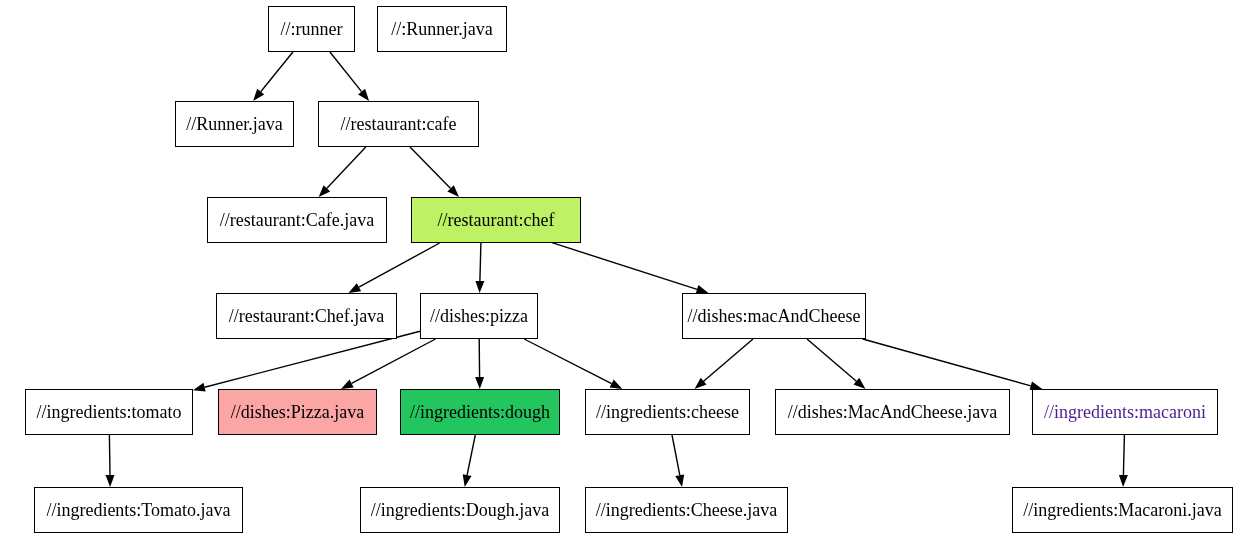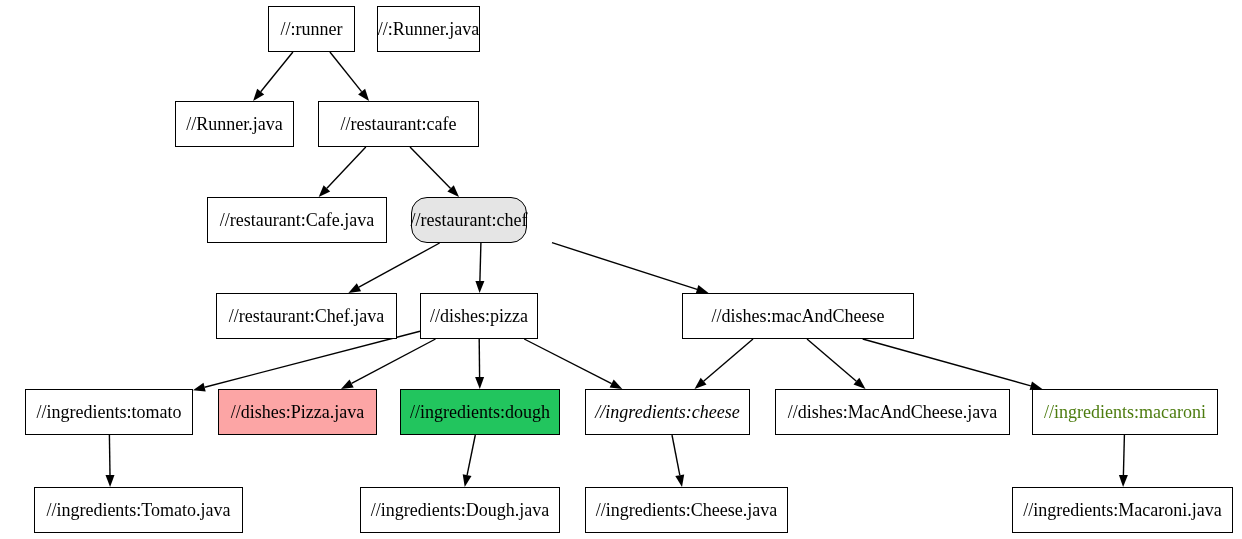--- a/index.html
+++ b/index.html
@@ -74,31 +74,31 @@
       <polygon points="110.1,487.0 105.5,475.1 114.5,474.9" fill="#000000"></polygon>
       <line x1="475.3" y1="435.0" x2="467.1" y2="475.2" stroke="#000000" stroke-width="1.4"></line>
       <polygon points="464.7,487.0 462.7,474.3 471.5,476.1" fill="#000000"></polygon>
       <line x1="672.0" y1="435.0" x2="679.8" y2="475.2" stroke="#000000" stroke-width="1.4"></line>
       <polygon points="682.0,487.0 675.3,476.1 684.2,474.4" fill="#000000"></polygon>
       <line x1="1124.4" y1="435.0" x2="1123.4" y2="475.0" stroke="#000000" stroke-width="1.4"></line>
       <polygon points="1123.1,487.0 1118.9,474.9 1127.9,475.1" fill="#000000"></polygon>
     </svg>
 
   <div class="node" style="left: 268px; top: 6px; width: 87px; height: 46px; border-color: rgb(0, 0, 0); background: rgb(255, 255, 255); color: rgb(0, 0, 0);">//:runner</div>
-  <div class="node" style="left: 377px; top: 6px; width: 103px; height: 46px; border-color: rgb(0, 0, 0); background: rgb(255, 255, 255); color: rgb(0, 0, 0);">//:Runner.java</div>
+  <div class="node" style="left: 377px; top: 6px; width: 130px; height: 46px; border-color: rgb(0, 0, 0); background: rgb(255, 255, 255); color: rgb(0, 0, 0);">//:Runner.java</div>
   <div class="node" style="left: 175px; top: 101px; width: 119px; height: 46px; border-color: rgb(0, 0, 0); background: rgb(255, 255, 255); color: rgb(0, 0, 0);">//Runner.java</div>
   <div class="node" style="left: 318px; top: 101px; width: 161px; height: 46px; border-color: rgb(0, 0, 0); background: rgb(255, 255, 255); color: rgb(0, 0, 0);">//restaurant:cafe</div>
   <div class="node" style="left: 207px; top: 197px; width: 180px; height: 46px; border-color: rgb(0, 0, 0); background: rgb(255, 255, 255); color: rgb(0, 0, 0);">//restaurant:Cafe.java</div>
-  <div class="node" style="left: 411px; top: 197px; width: 116px; height: 46px; border-color: rgb(0, 0, 0); background: #e5e5e5; color: rgb(0, 0, 0); border-radius: 16px;">//restaurant:chef</div>
+  <div class="node" style="left: 411px; top: 197px; width: 170px; height: 46px; border-color: rgb(0, 0, 0); background: #bef264; color: rgb(0, 0, 0);">//restaurant:chef</div>
   <div class="node" style="left: 216px; top: 293px; width: 181px; height: 46px; border-color: rgb(0, 0, 0); background: rgb(255, 255, 255); color: rgb(0, 0, 0);">//restaurant:Chef.java</div>
   <div class="node" style="left: 420px; top: 293px; width: 118px; height: 46px; border-color: rgb(0, 0, 0); background: rgb(255, 255, 255); color: rgb(0, 0, 0);">//dishes:pizza</div>
-  <div class="node" style="left: 682px; top: 293px; width: 232px; height: 46px; border-color: rgb(0, 0, 0); background: rgb(255, 255, 255); color: rgb(0, 0, 0);">//dishes:macAndCheese</div>
+  <div class="node" style="left: 682px; top: 293px; width: 184px; height: 46px; border-color: rgb(0, 0, 0); background: rgb(255, 255, 255); color: rgb(0, 0, 0);">//dishes:macAndCheese</div>
   <div class="node" style="left: 25px; top: 389px; width: 168px; height: 46px; border-color: rgb(0, 0, 0); background: rgb(255, 255, 255); color: rgb(0, 0, 0);">//ingredients:tomato</div>
   <div class="node" style="left: 218px; top: 389px; width: 159px; height: 46px; border-color: rgb(0, 0, 0); background: #fca5a5; color: rgb(0, 0, 0);">//dishes:Pizza.java</div>
   <div class="node" style="left: 400px; top: 389px; width: 160px; height: 46px; border-color: rgb(0, 0, 0); background: #22c55e; color: rgb(0, 0, 0);">//ingredients:dough</div>
-  <div class="node" style="left: 585px; top: 389px; width: 165px; height: 46px; border-color: rgb(0, 0, 0); background: rgb(255, 255, 255); color: rgb(0, 0, 0); font-style: italic;">//ingredients:cheese</div>
+  <div class="node" style="left: 585px; top: 389px; width: 165px; height: 46px; border-color: rgb(0, 0, 0); background: rgb(255, 255, 255); color: rgb(0, 0, 0);">//ingredients:cheese</div>
   <div class="node" style="left: 775px; top: 389px; width: 235px; height: 46px; border-color: rgb(0, 0, 0); background: rgb(255, 255, 255); color: rgb(0, 0, 0);">//dishes:MacAndCheese.java</div>
-  <div class="node" style="left: 1032px; top: 389px; width: 186px; height: 46px; border-color: rgb(0, 0, 0); background: rgb(255, 255, 255); color: #4d7c0f;">//ingredients:macaroni</div>
+  <div class="node" style="left: 1032px; top: 389px; width: 186px; height: 46px; border-color: rgb(0, 0, 0); background: rgb(255, 255, 255); color: #4c1d95;">//ingredients:macaroni</div>
   <div class="node" style="left: 6px; top: 487px; width: 209px; height: 46px; border-color: rgb(0, 0, 0); background: rgb(255, 255, 255); color: rgb(0, 0, 0); margin-left: 28px;">//ingredients:Tomato.java</div>
   <div class="node" style="left: 360px; top: 487px; width: 200px; height: 46px; border-color: rgb(0, 0, 0); background: rgb(255, 255, 255); color: rgb(0, 0, 0);">//ingredients:Dough.java</div>
   <div class="node" style="left: 585px; top: 487px; width: 203px; height: 46px; border-color: rgb(0, 0, 0); background: rgb(255, 255, 255); color: rgb(0, 0, 0);">//ingredients:Cheese.java</div>
   <div class="node" style="left: 1012px; top: 487px; width: 221px; height: 46px; border-color: rgb(0, 0, 0); background: rgb(255, 255, 255); color: rgb(0, 0, 0);">//ingredients:Macaroni.java</div>
 </div>
 
 </body></html>

